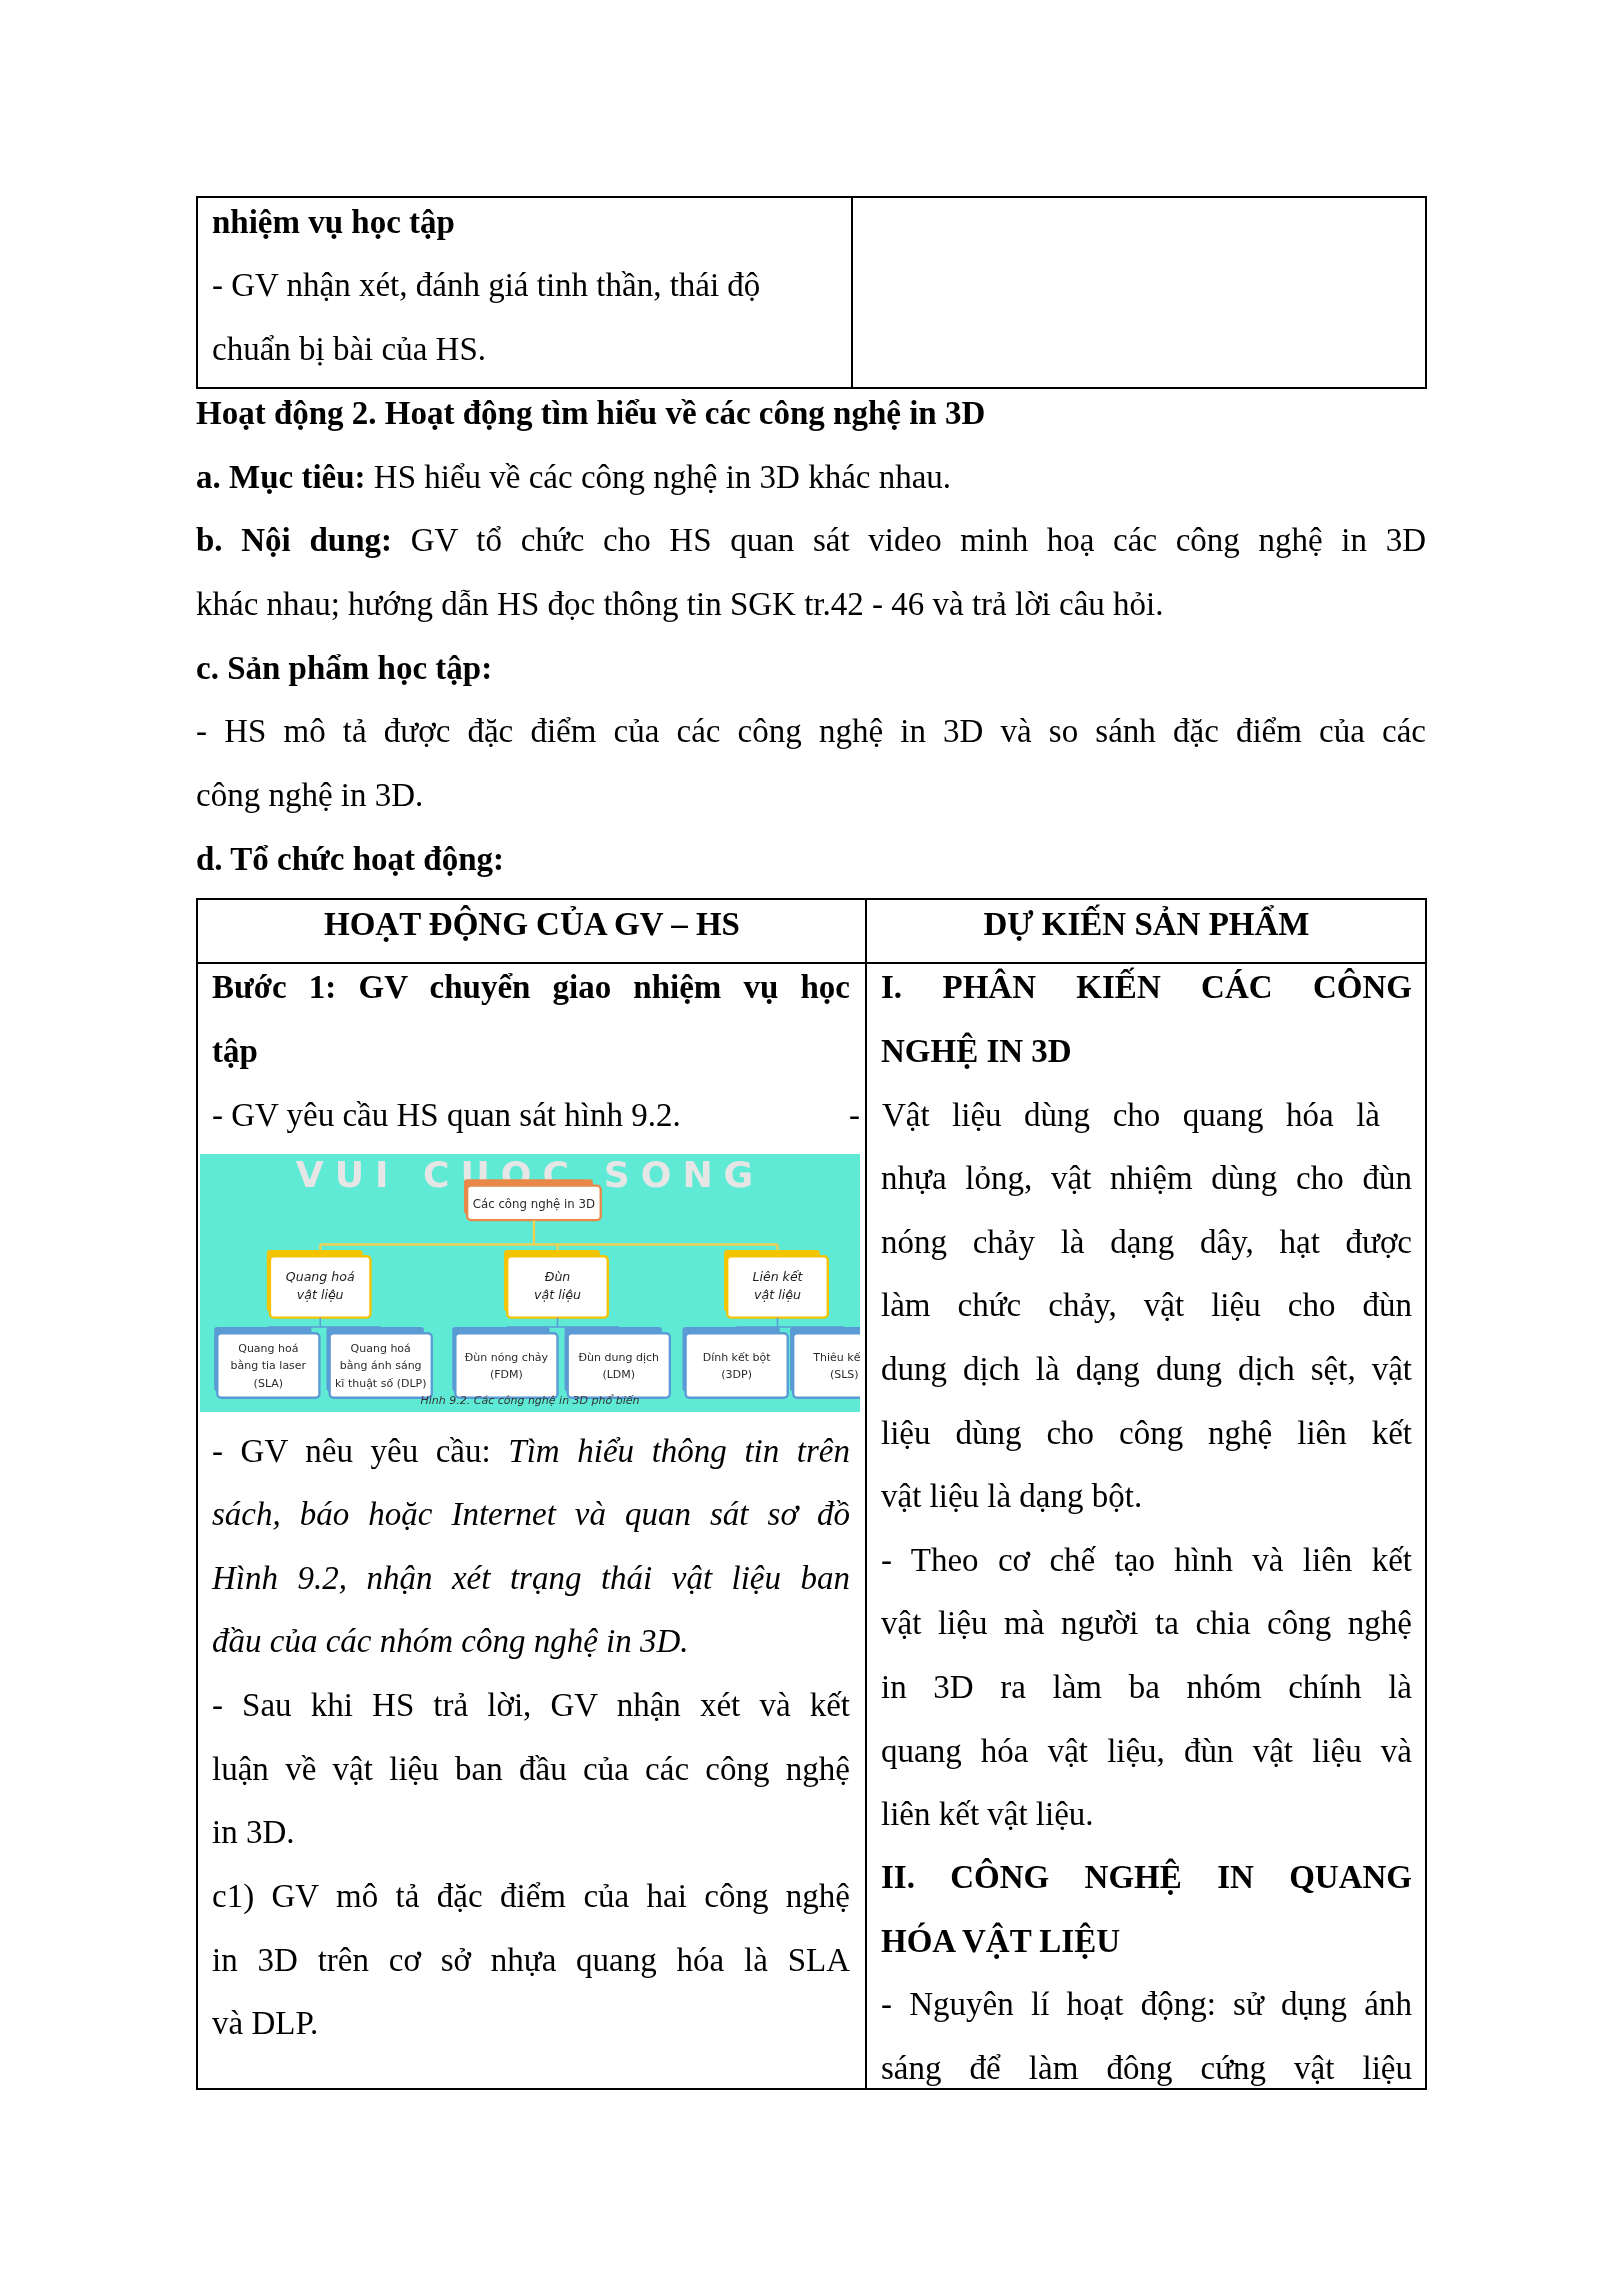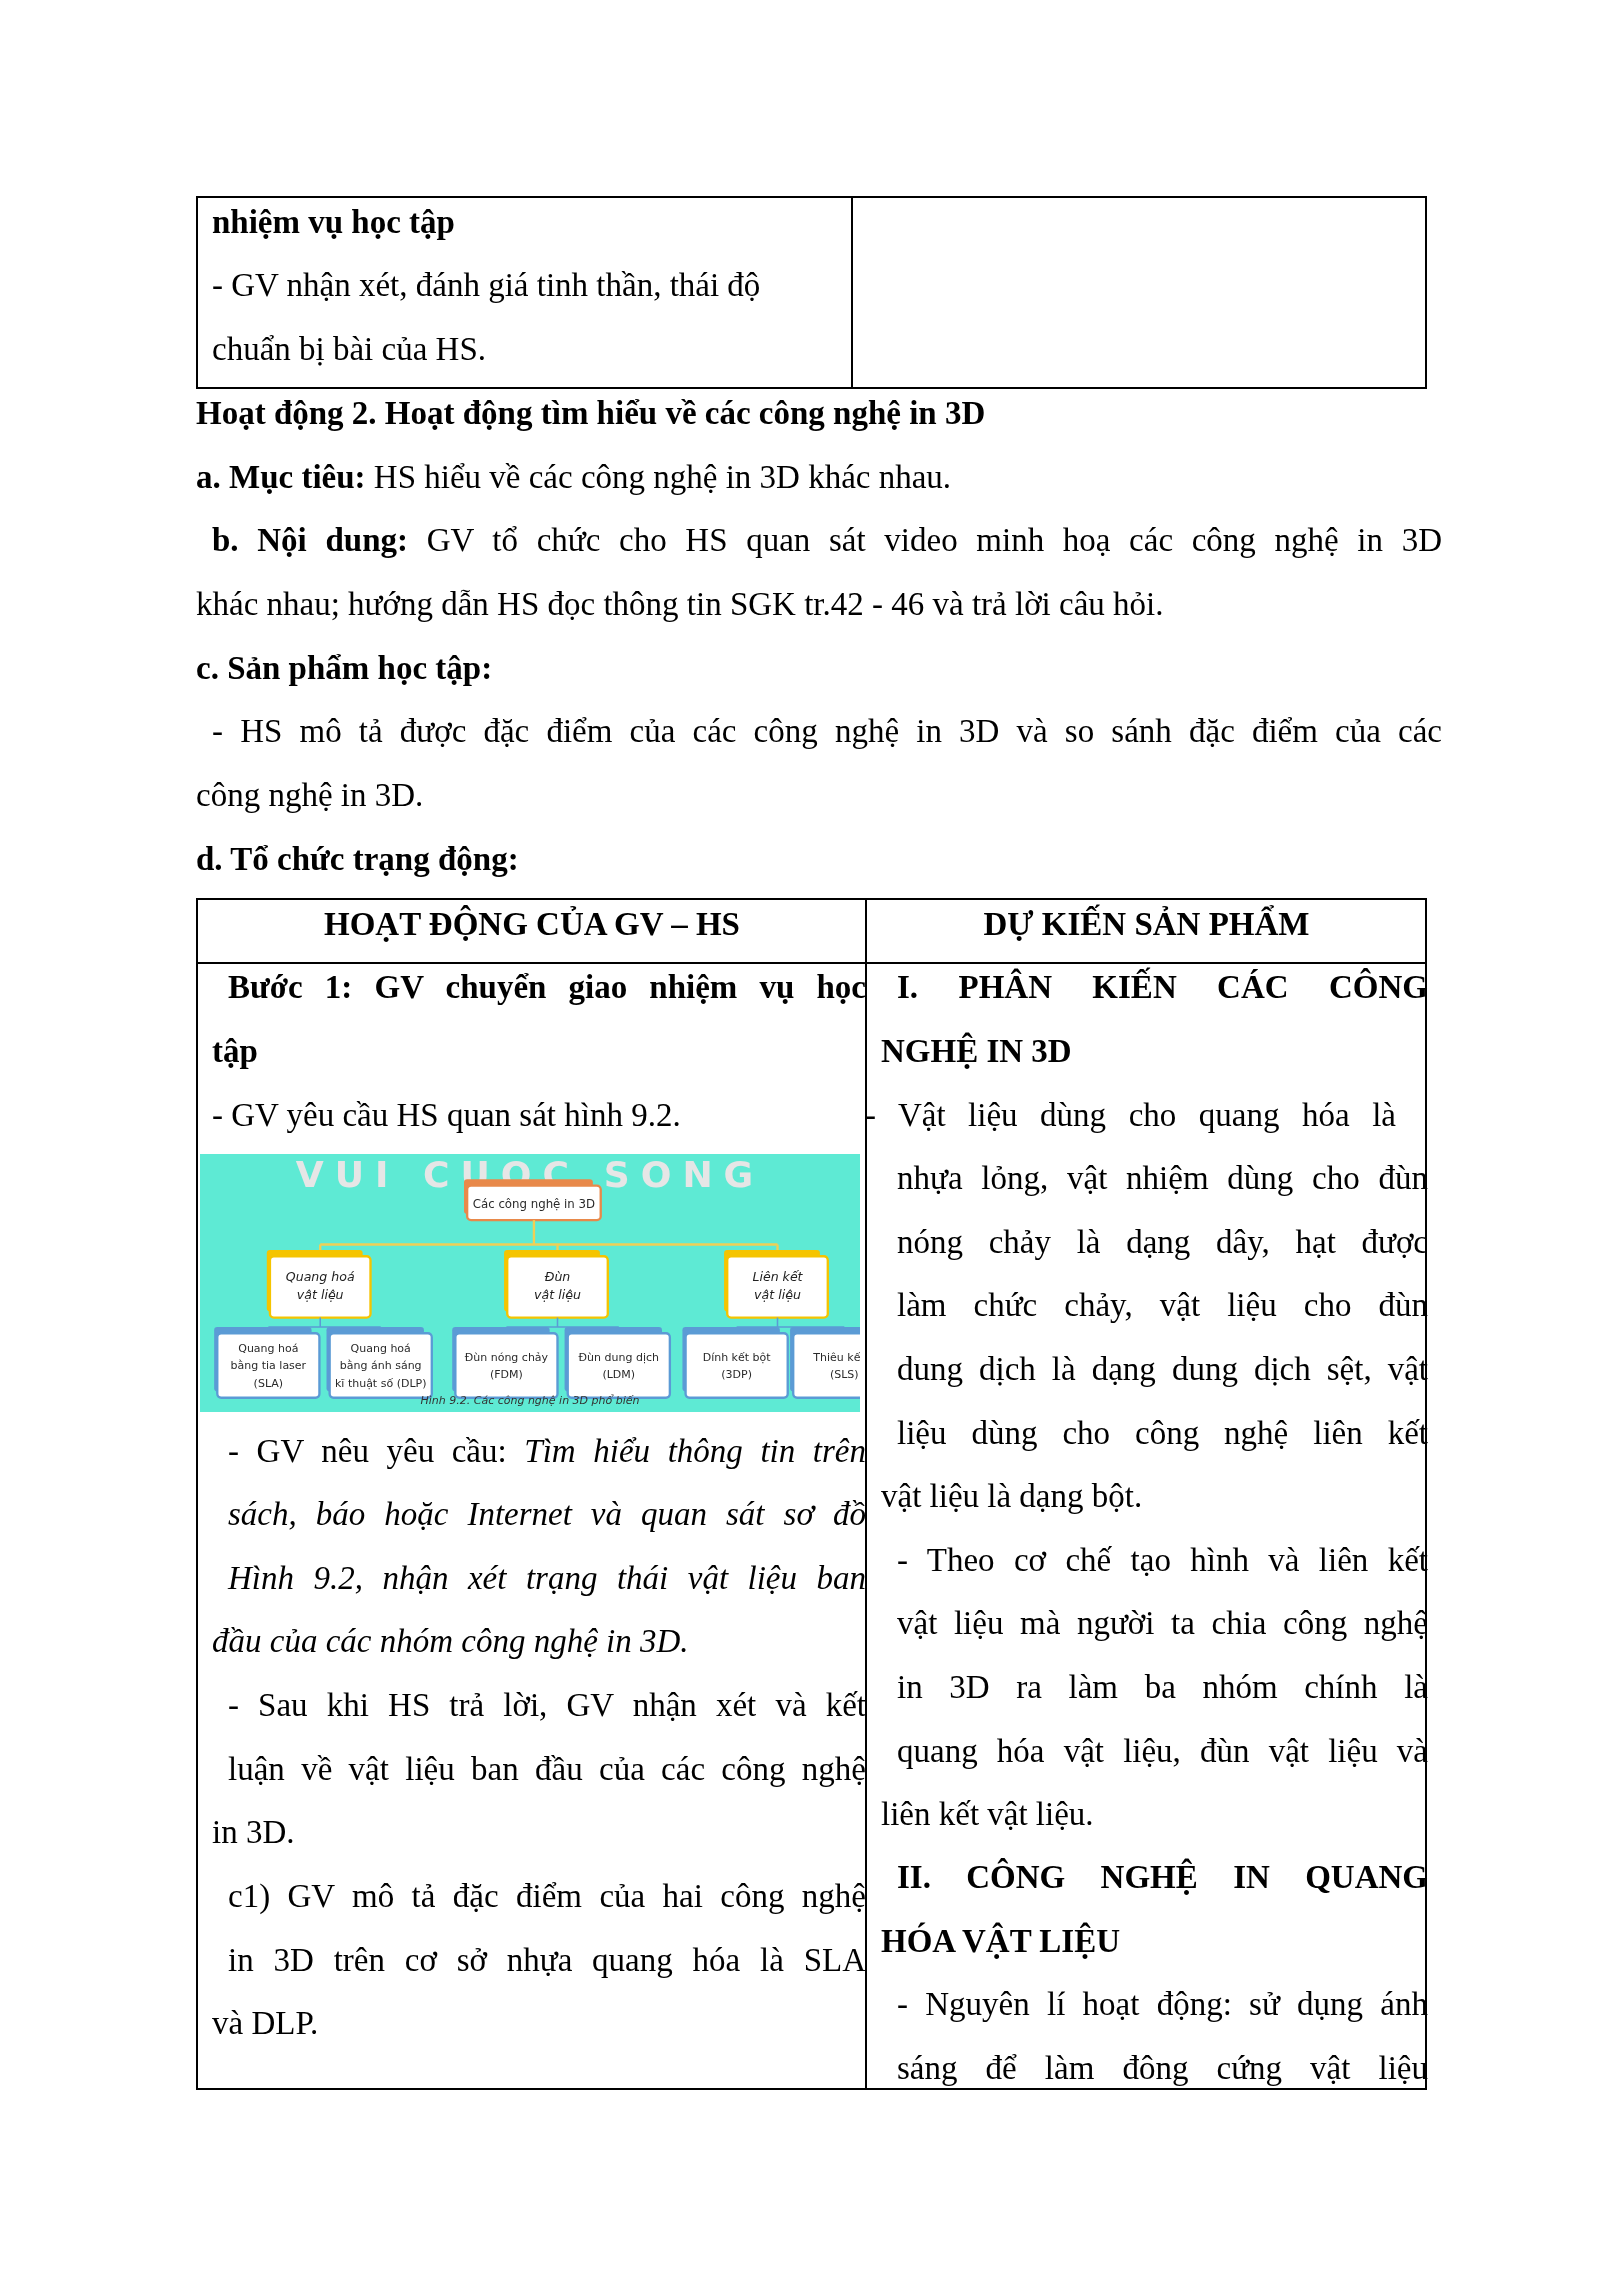--- a/index.html
+++ b/index.html
@@ -2,21 +2,21 @@
 <html style="font-size:12.6px"><head>
 <meta charset="utf-8">
 <style>
   html, body { margin: 0; padding: 0; background: #ffffff; }
   body {
     width: 1623px; height: 2295px; position: relative; overflow: hidden;
     font-family: "Liberation Serif", "DejaVu Serif", serif;
     color: #000; font-size: 33px;
   }
   .line { position: absolute; white-space: nowrap; line-height: 38px; }
-  .just { text-align: justify; text-align-last: justify; white-space: normal; margin-left: 16px; }
+  .just { text-align: justify; text-align-last: justify; white-space: normal; }
   b, .b { font-weight: bold; }
   i, .i { font-style: italic; }
 
   
   .tbl { position: absolute; border: 2.4px solid #000; box-sizing: border-box; }
   .vdiv { position: absolute; width: 2.4px; background: #000; }
   .hdiv { position: absolute; height: 2.4px; background: #000; }
 
   
   .fig { position: absolute; left: 200px; top: 1154px; width: 660px; height: 258px;
@@ -42,21 +42,21 @@
 
 <div class="line just" style="left:196px; top:521px; width:1230px;">
   <span class="b">b. Nội dung:</span><span> GV tổ chức cho HS quan sát video minh hoạ các công nghệ in 3D</span>
 </div>
 <div class="line" style="left:196px; top:585px;">khác nhau; hướng dẫn HS đọc thông tin SGK tr.42 - 46 và trả lời câu hỏi.</div>
 
 <div class="line b" style="left:196px; top:649px;">c. Sản phẩm học tập:</div>
 <div class="line just" style="left:196px; top:712px; width:1230px;">- HS mô tả được đặc điểm của các công nghệ in 3D và so sánh đặc điểm của các</div>
 <div class="line" style="left:196px; top:776px;text-align:center;">công nghệ in 3D.</div>
 
-<div class="line b" style="left:196px; top:840px;">d. Tổ chức trạng động:</div>
+<div class="line b" style="left:196px; top:840px;">d. Tổ chức hoạt động:</div>
 
 <div class="tbl" style="left:196px; top:898px; width:1231px; height:1192px;"></div>
 <div class="vdiv" style="left:865px; top:898px; height:1192px;"></div>
 <div class="hdiv" style="left:196px; top:962px; width:1231px;"></div>
 
 <div class="line b" style="left:199px; top:905px; width:666px; text-align:center;">HOẠT ĐỘNG CỦA GV – HS</div>
 <div class="line b" style="left:867px; top:905px; width:559px; text-align:center;">DỰ KIẾN SẢN PHẨM</div>
 
 <div class="line b just" style="left:212px; top:968px; width:638px;">Bước 1: GV chuyển giao nhiệm vụ học</div>
 <div class="line b" style="left:212px; top:1032px;">tập</div>

